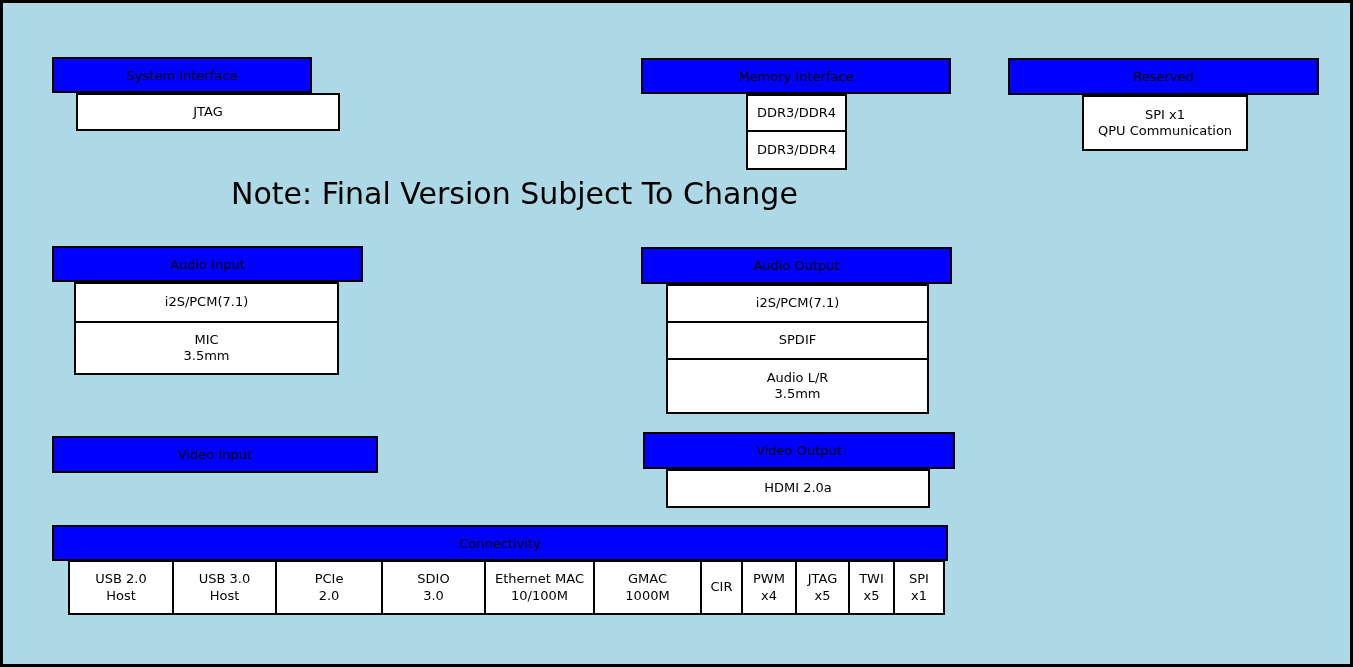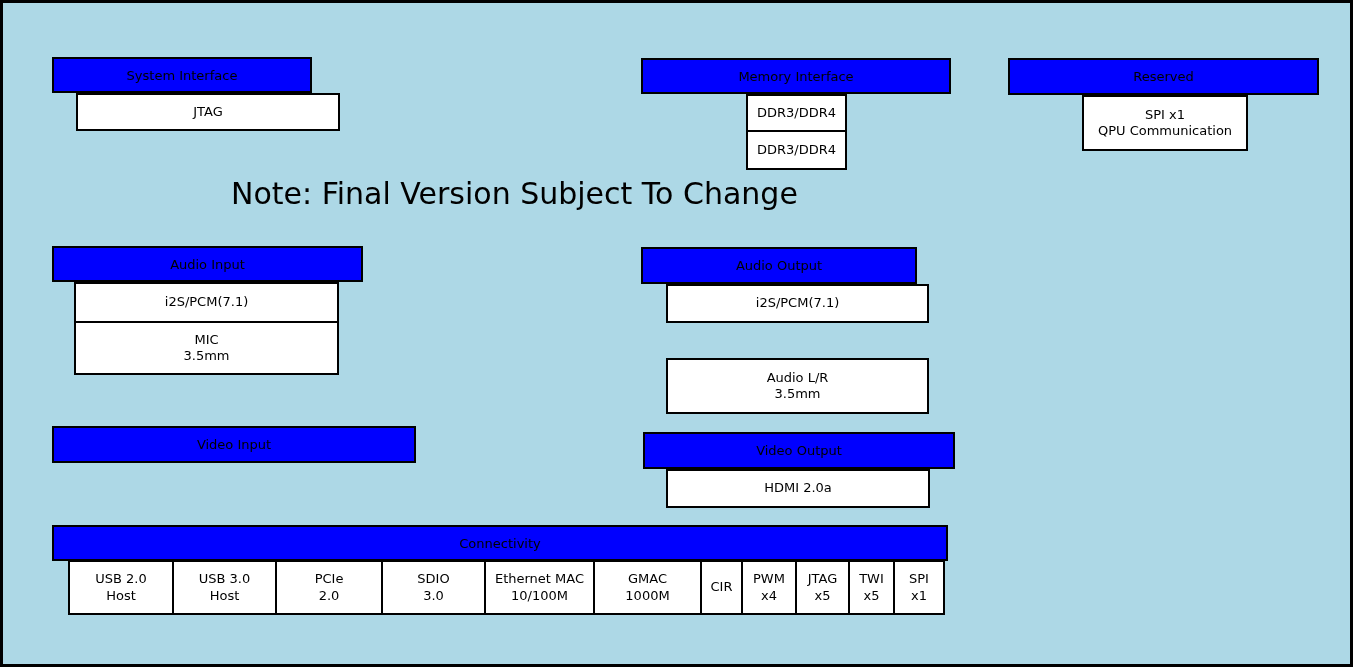--- a/index.html
+++ b/index.html
@@ -93,26 +93,27 @@
   <div class="box" style="left:1079px;top:92px;width:166px;height:56px">SPI x1
 QPU Communication</div>
 
   <div class="note">Note: Final Version Subject To Change</div>
 
   <div class="hdr" style="left:49px;top:243px;width:311px;height:36px">Audio Input</div>
   <div class="box" style="left:71px;top:279px;width:265px;height:41px">i2S/PCM(7.1)</div>
   <div class="box" style="left:71px;top:318px;width:265px;height:54px">MIC
 3.5mm</div>
 
-  <div class="hdr" style="left:638px;top:244px;width:276px;height:37px">Audio Output</div>
+  <div class="hdr" style="left:638px;top:244px;width:311px;height:37px">Audio Output</div>
   <div class="box" style="left:663px;top:281px;width:263px;height:39px">i2S/PCM(7.1)</div>
+  <div class="box" style="left:663px;top:318px;width:263px;height:39px">SPDIF</div>
   <div class="box" style="left:663px;top:355px;width:263px;height:56px">Audio L/R
 3.5mm</div>
 
-  <div class="hdr" style="left:49px;top:423px;width:364px;height:37px">Video Input</div>
+  <div class="hdr" style="left:49px;top:433px;width:326px;height:37px">Video Input</div>
 
   <div class="hdr" style="left:640px;top:429px;width:312px;height:37px">Video Output</div>
   <div class="box" style="left:663px;top:466px;width:264px;height:39px">HDMI 2.0a</div>
 
   <div class="hdr" style="left:49px;top:522px;width:896px;height:36px">Connectivity</div>
   <div class="conn-row">
     <div class="cell" style="width:106px">USB 2.0
 Host</div>
     <div class="cell" style="width:105px">USB 3.0
 Host</div>

